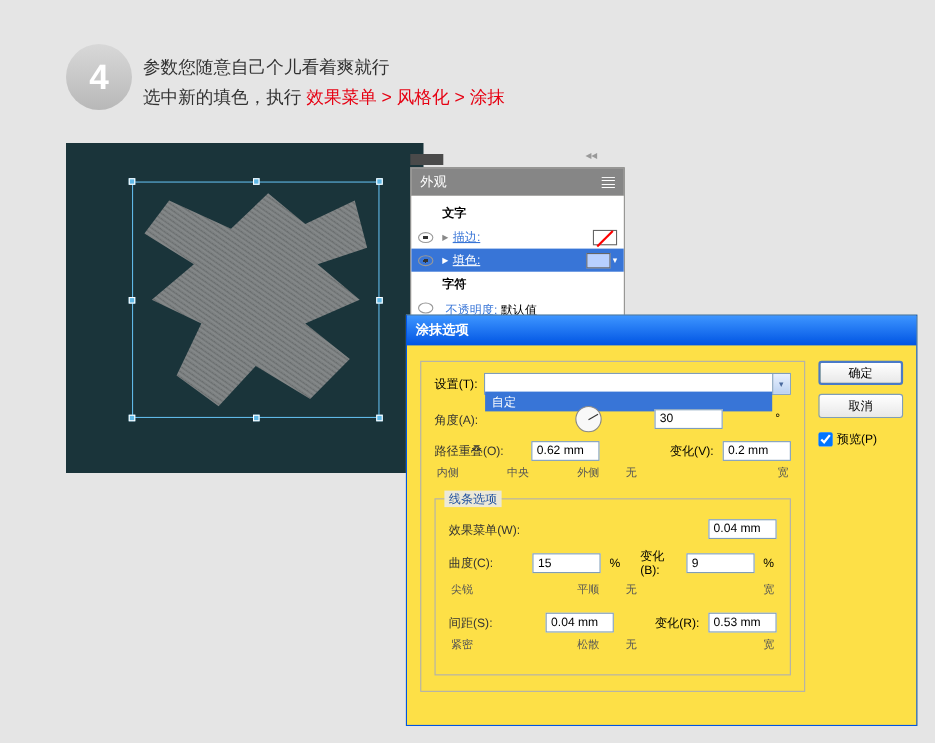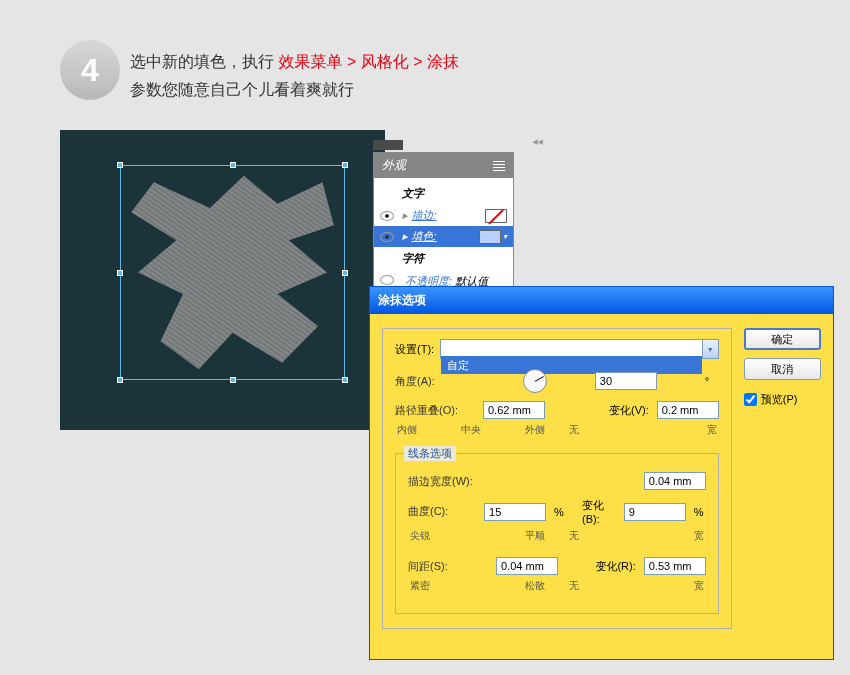--- a/index.html
+++ b/index.html
@@ -10,21 +10,21 @@
 .instruction .arrow { color: #e60012; }
 .canvas-area { position: absolute; left: 60px; top: 130px; width: 325px; height: 300px; background: #1a343a; }
 .artboard { position: absolute; left: 60px; top: 35px; width: 225px; height: 215px; border: 1px solid #5fb8e6; }
 .artboard::before { content: ''; position: absolute; inset: -1px; background: repeating-linear-gradient(35deg, #888, #999 2px, #777 4px); clip-path: polygon(15% 8%, 40% 20%, 55% 5%, 70% 18%, 90% 8%, 95% 28%, 75% 35%, 92% 50%, 70% 60%, 88% 75%, 72% 92%, 50% 78%, 35% 95%, 18% 82%, 28% 60%, 8% 50%, 25% 35%, 5% 22%); opacity: 0.85; }
 .handle { position: absolute; width: 6px; height: 6px; background: #5fb8e6; border: 1px solid #fff; }
 .h-tl { left: -4px; top: -4px; } .h-tc { left: calc(50% - 3px); top: -4px; } .h-tr { right: -4px; top: -4px; }
 .h-ml { left: -4px; top: calc(50% - 3px); } .h-mr { right: -4px; top: calc(50% - 3px); }
 .h-bl { left: -4px; bottom: -4px; } .h-bc { left: calc(50% - 3px); bottom: -4px; } .h-br { right: -4px; bottom: -4px; }
 .panel-tab { position: absolute; left: 373px; top: 140px; width: 30px; height: 10px; background: #4a4a4a; }
 .panel-tab::after { content: '◀◀'; color: #999; font-size: 7px; position: absolute; right: -140px; top: -2px; }
-.appearance-panel { position: absolute; left: 373px; top: 152px; width: 141px; background: #d4d0c8; border: 1px solid #888; font-style: italic; }
+.appearance-panel { position: absolute; left: 373px; top: 152px; width: 195px; background: #d4d0c8; border: 1px solid #888; }
 .ap-header { background: #868686; color: #fff; padding: 4px 8px; font-size: 12px; display: flex; justify-content: space-between; align-items: center; }
 .ap-menu { width: 12px; height: 10px; background: repeating-linear-gradient(to bottom, #fff, #fff 1px, transparent 1px, transparent 3px); }
 .ap-body { background: #ffffff; padding: 4px 0; }
 .ap-row { display: flex; align-items: center; padding: 3px 6px; font-size: 11px; color: #333; }
 .ap-row.selected { background: #3875d7; color: #fff; }
 .ap-row .eye { width: 14px; height: 10px; margin-right: 8px; background: radial-gradient(ellipse, #333 30%, transparent 30%); border: 1px solid #999; border-radius: 50%; }
 .ap-row .lbl { flex: 1; }
 .ap-row .lbl.link { text-decoration: underline; color: #3875d7; }
 .ap-row.selected .lbl.link { color: #fff; }
 .ap-swatch { width: 22px; height: 14px; border: 1px solid #666; margin-left: 4px; }
@@ -58,29 +58,29 @@
 .chk-row input { width: 13px; height: 13px; }
 .setting-row { display: flex; align-items: center; gap: 6px; margin-bottom: 10px; font-size: 11px; }
 .setting-row .dropdown { flex: 1; }
 </style>
 </head>
 <body>
 
 <div class="step-circle">4</div>
 
 <div class="instruction">
+  <div>参数您随意自己个儿看着爽就行</div>
   <div>
     <span>选中新的填色，执行 </span>
     <span class="red">效果菜单</span>
     <span class="arrow"> &gt; </span>
     <span class="red">风格化</span>
     <span class="arrow"> &gt; </span>
     <span class="red">涂抹</span>
   </div>
-  <div>参数您随意自己个儿看着爽就行</div>
 </div>
 
 <div class="canvas-area">
   <div class="artboard">
     <div class="handle h-tl"></div>
     <div class="handle h-tc"></div>
     <div class="handle h-tr"></div>
     <div class="handle h-ml"></div>
     <div class="handle h-mr"></div>
     <div class="handle h-bl"></div>
@@ -153,21 +153,21 @@
           </div>
           <div class="slider-labels" style="flex:1;">
             <span>无</span>
             <span>宽</span>
           </div>
         </div>
 
         <div class="fieldset" style="margin-top:10px;margin-bottom:0;">
           <span class="legend">线条选项</span>
           <div class="field-row">
-            <span class="flabel">描边宽度(W):</span>
+            <span class="flabel">效果菜单(W):</span>
             <input type="text" value="0.04 mm" style="">
           </div>
           <div class="field-row">
             <span class="flabel">曲度(C):</span>
             <input type="text" value="15" style="">
             <span class="unit">%</span>
             <span class="spacer"></span>
             <span>变化(B):</span>
             <input type="text" value="9" style="">
             <span class="unit">%</span>

